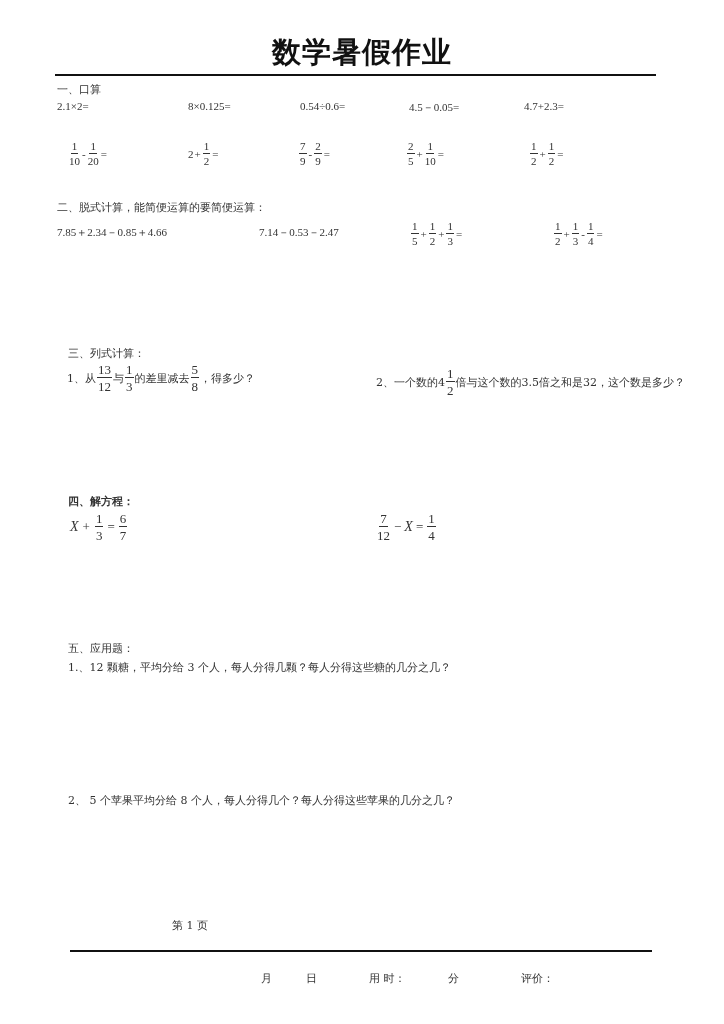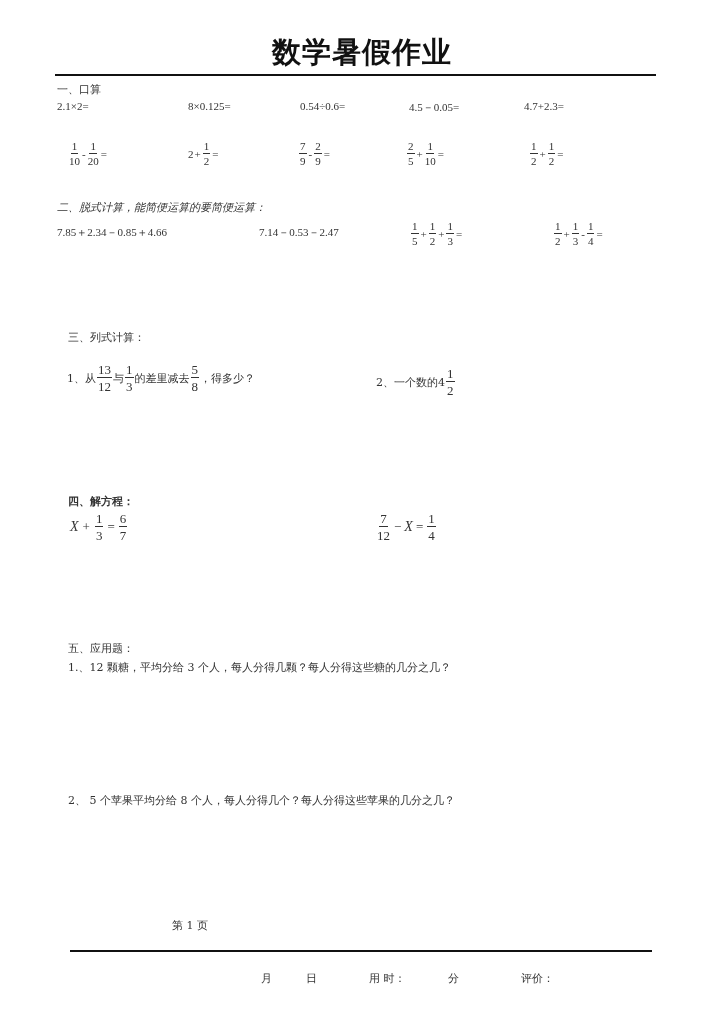--- a/index.html
+++ b/index.html
@@ -88,21 +88,21 @@
       <span class="d">2</span>
     </span>
   <span class="op">+</span>
   <span class="frac">
       <span class="n">1</span>
       <span class="d">2</span>
     </span>
   <span class="op">=</span>
 </div>
 
-<div class="abs sec" style="left:57px; top:200px;font-style:italic;">二、脱式计算，能简便运算的要简便运算：</div>
+<div class="abs sec" style="left:57px; top:200px;">二、脱式计算，能简便运算的要简便运算：</div>
 <div class="abs expr" style="left:57px; top:225px;">7.85＋2.34－0.85＋4.66</div>
 <div class="abs expr" style="left:259px; top:225px;">7.14－0.53－2.47</div>
 <div class="abs row" style="left:410px; top:221px;">
   <span class="frac">
       <span class="n">1</span>
       <span class="d">5</span>
     </span>
   <span class="op">+</span>
   <span class="frac">
       <span class="n">1</span>
@@ -126,21 +126,21 @@
       <span class="d">3</span>
     </span>
   <span class="op">-</span>
   <span class="frac">
       <span class="n">1</span>
       <span class="d">4</span>
     </span>
   <span class="op">=</span>
 </div>
 
-<div class="abs sec" style="left:68px; top:330px;">三、列式计算：</div>
+<div class="abs sec" style="left:68px; top:346px;">三、列式计算：</div>
 <div class="abs row big" style="left:56px; top:363px;margin-left:11px;">
   <span class="word">1、从</span>
   <span class="frac">
       <span class="n">13</span>
       <span class="d">12</span>
     </span>
   <span class="word">与</span>
   <span class="frac">
       <span class="n">1</span>
       <span class="d">3</span>
@@ -151,20 +151,21 @@
       <span class="d">8</span>
     </span>
   <span class="word">，得多少？</span>
 </div>
 <div class="abs row big" style="left:376px; top:367px;">
   <span class="word">2、一个数的4</span>
   <span class="frac">
       <span class="n">1</span>
       <span class="d">2</span>
     </span>
+  <span class="word">倍与这个数的3.5倍之和是32，这个数是多少？</span>
 </div>
 
 <div class="abs sec" style="left:68px; top:494px;font-weight:bold;">四、解方程：</div>
 <div class="abs row big" style="left:70px; top:512px;">
   <span class="x">X</span>
   <span class="op" style="margin:0 4px;">+</span>
   <span class="frac">
       <span class="n">1</span>
       <span class="d">3</span>
     </span>

